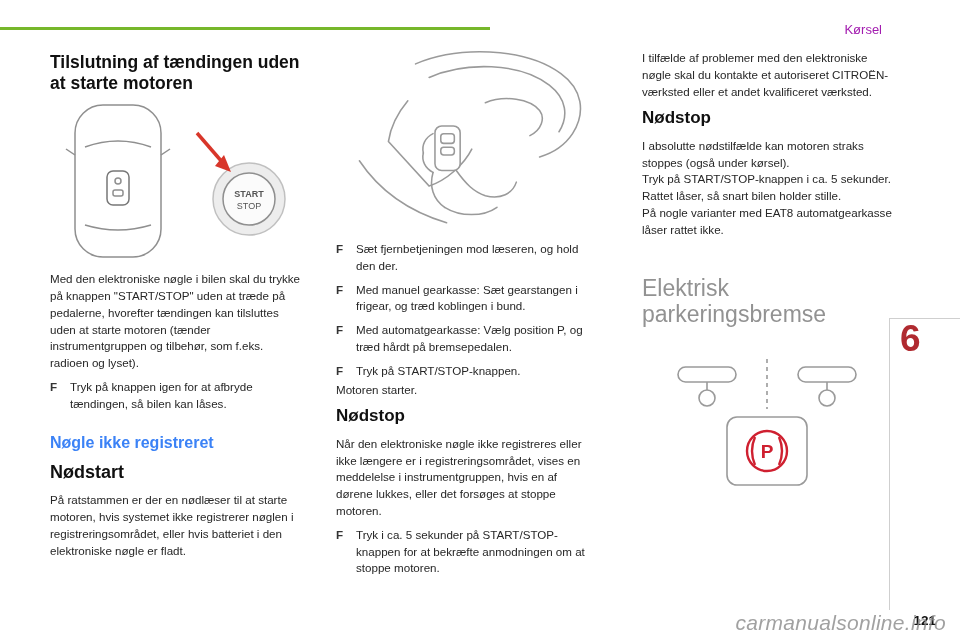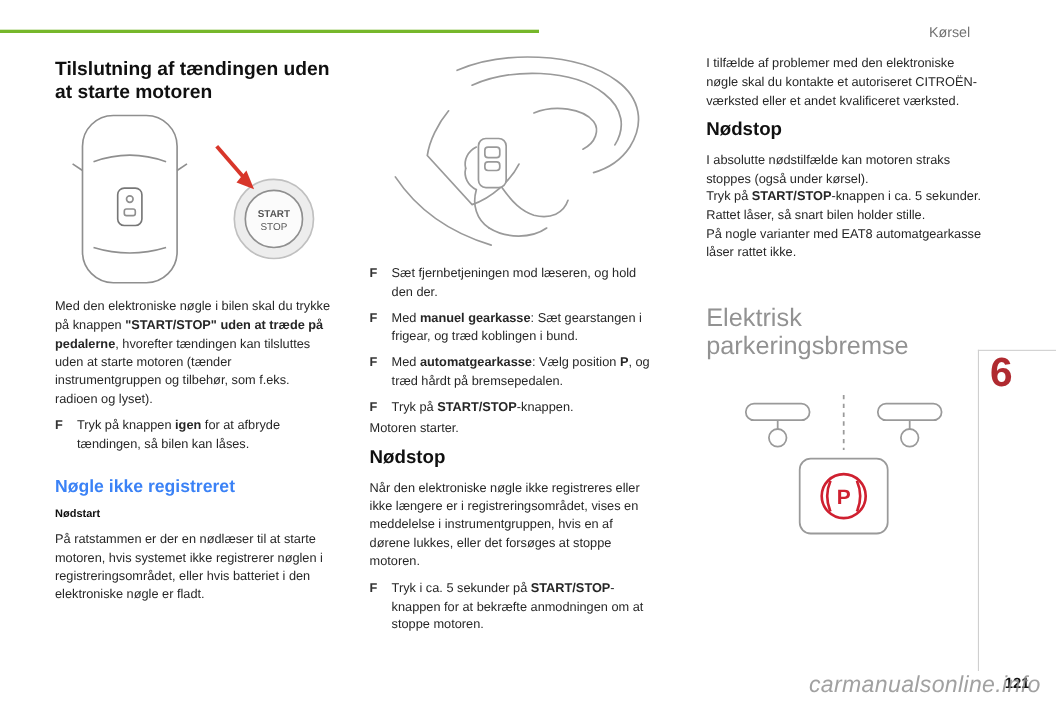--- a/index.html
+++ b/index.html
@@ -1,40 +1,40 @@
 <!DOCTYPE html>
 <html><head>
 <meta charset="utf-8">
 <style>
   * { margin:0; padding:0; box-sizing:border-box; }
   html,body { background:#ffffff; }
   body { width:960px; height:640px; font-family:"Liberation Sans", sans-serif; }
   .page { position:relative; width:960px; height:640px; background:#fff; color:#242424; overflow:hidden; }
 
   .topline { position:absolute; left:0; top:27px; width:490px; height:3px; background:#76b72a; }
-  .korsel  { position:absolute; top:22px; right:78px; font-size:13px; color:#737373; }
+  .korsel  { position:absolute; top:22px; right:78px; font-size:13px; color:#a21caf; }
 
   .chap-hline { position:absolute; left:889px; top:318px; width:71px; height:1px; background:#cfcfcf; }
   .chap-vline { position:absolute; left:889px; top:318px; width:1px; height:292px; background:#cfcfcf; }
   .chap-num   { position:absolute; left:900px; top:320px; font-size:37px; font-weight:bold; color:#b02a30; line-height:1; }
 
   .col { position:absolute; font-size:11.6px; line-height:1.45; color:#262626; }
   .col1 { left:50px;  top:52px; width:254px; }
   .col2 { left:336px; top:40px; width:258px; }
   .col3 { left:642px; top:50px; width:250px; }
 
   .title { font-size:17.5px; line-height:1.18; font-weight:bold; color:#101010; margin-bottom:4px; }
   .sec   { font-size:16px;   line-height:1.2;  font-weight:bold; color:#3b82f6; margin:20px 0 10px; }
-  .sub   { font-size:10px; line-height:1.2;  font-weight:bold; color:#101010; margin:10px 0 9px; }
+  .sub   { font-size:18px; line-height:1.2;  font-weight:bold; color:#101010; margin:10px 0 9px; }
   .nod   { font-size:17px; line-height:1.2;  font-weight:bold; color:#101010; margin:8px 0 9px; }
   .light-title { font-size:23px; line-height:1.15; font-weight:normal; color:#929292; margin:36px 0 28px; }
 
   p.para  { margin:0 0 5px; }
   p.tight { margin:0; }
-  .b { font-weight:bold; }
+  .b { font-weight:normal; }
 
   .bullet { display:flex; margin:7px 0 2px; }
   .bglyph { width:20px; flex:none; font-weight:bold; color:#333; }
   .btext  { flex:1; }
 
   .fig { display:block; margin:4px auto 6px; }
   .fig3wrap { margin-top:18px; text-align:center; }
 
   .pagenum   { position:absolute; right:24px; bottom:12px; font-size:13.5px; font-weight:bold; color:#101010; }
   .watermark { position:absolute; right:14px; bottom:5px; font-size:21px; color:#8a8a8a; opacity:.8; letter-spacing:.3px;font-style:italic; }

